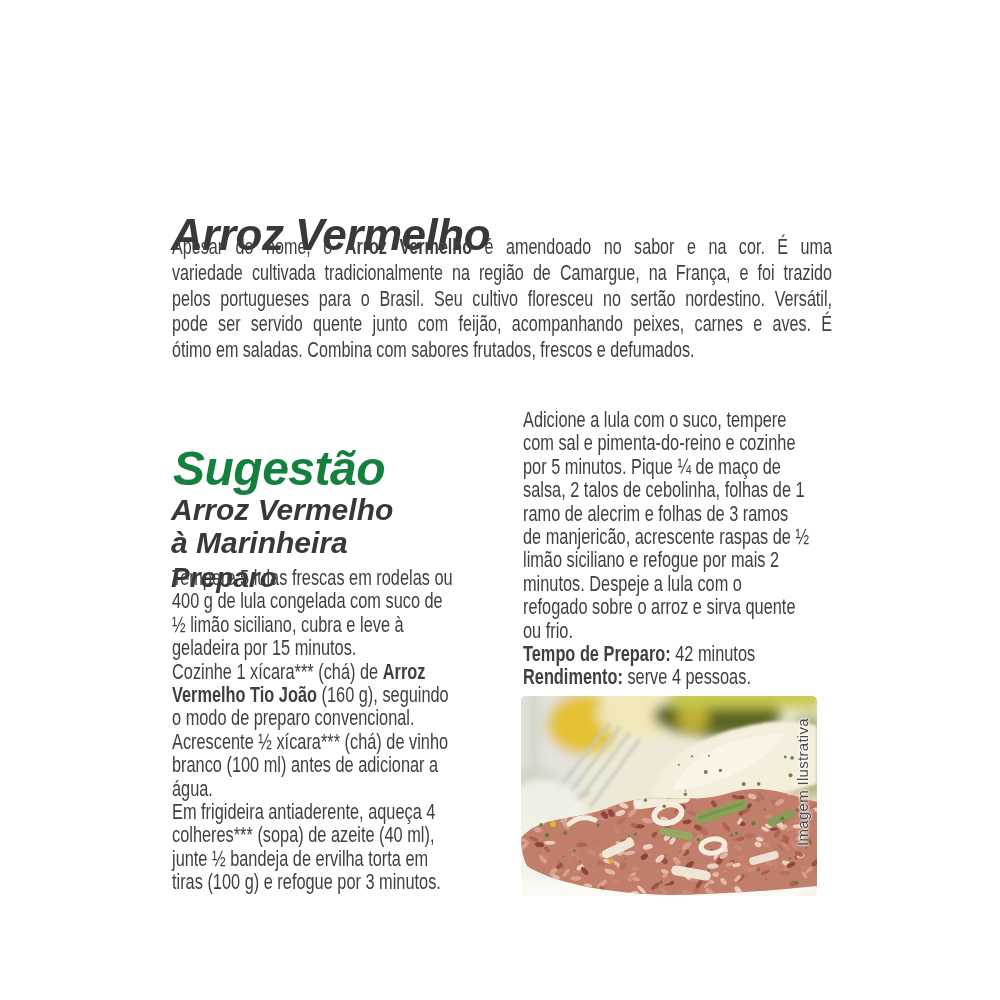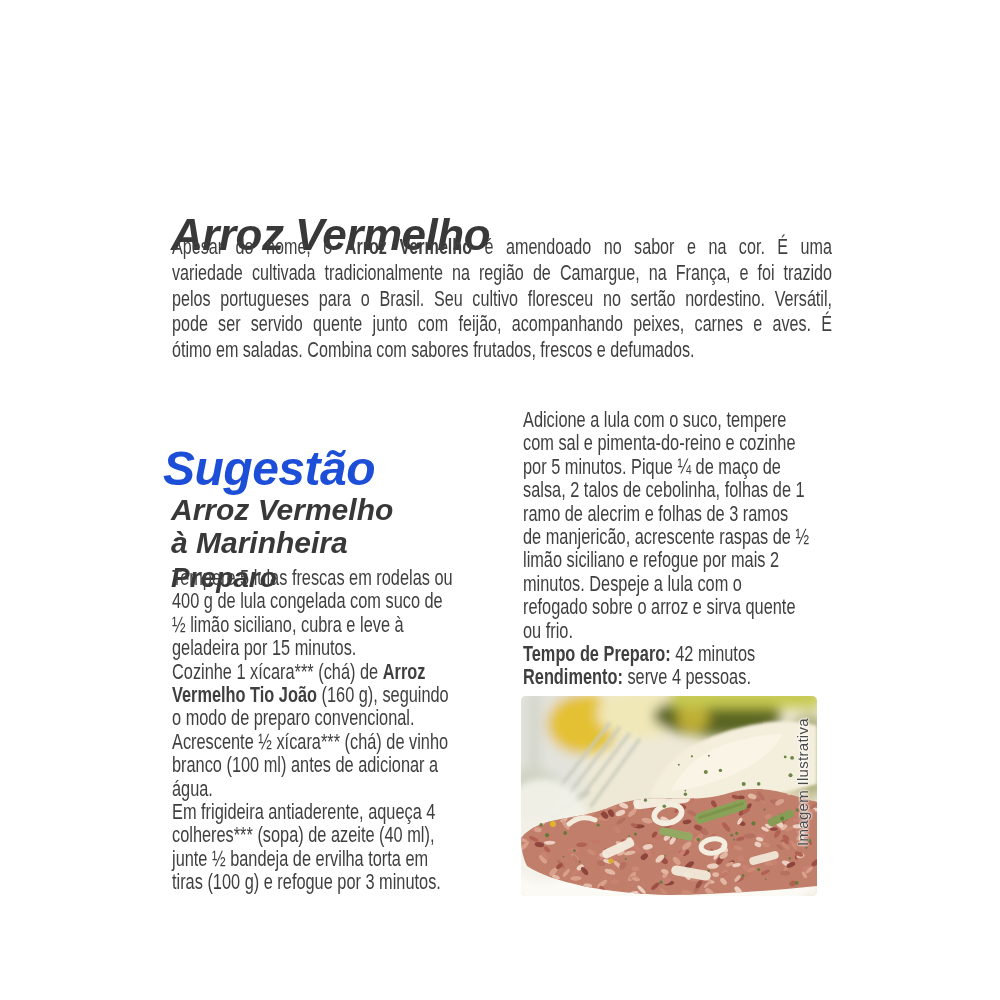--- a/index.html
+++ b/index.html
@@ -19,23 +19,23 @@
   .intro{
     position:absolute;left:172px;top:191px;width:880px;
     transform:scaleX(0.75);transform-origin:0 0;
     font-size:21.5px;line-height:25.8px;color:#3f3f3f;
   }
   .intro .jline{text-align:justify;text-align-last:justify;}
   .intro .lline{text-align:left;}
   .b{font-weight:bold;}
 
   .h-sugestao{
-    position:absolute;left:163px;top:361px;
+    position:absolute;left:173px;top:361px;
     font-size:48px;font-weight:bold;font-style:italic;
-    letter-spacing:-0.5px;color:#1d4ed8;line-height:1;white-space:nowrap;
+    letter-spacing:-0.5px;color:#15803d;line-height:1;white-space:nowrap;
   }
   .h-recipe{
     position:absolute;left:171px;top:419px;
     font-size:30px;font-weight:bold;font-style:italic;
     color:#383838;line-height:33px;white-space:pre-line;
   }
   .h-preparo{
     position:absolute;left:171px;top:483px;
     font-size:28px;font-weight:bold;font-style:italic;
     color:#383838;line-height:1;white-space:nowrap;

